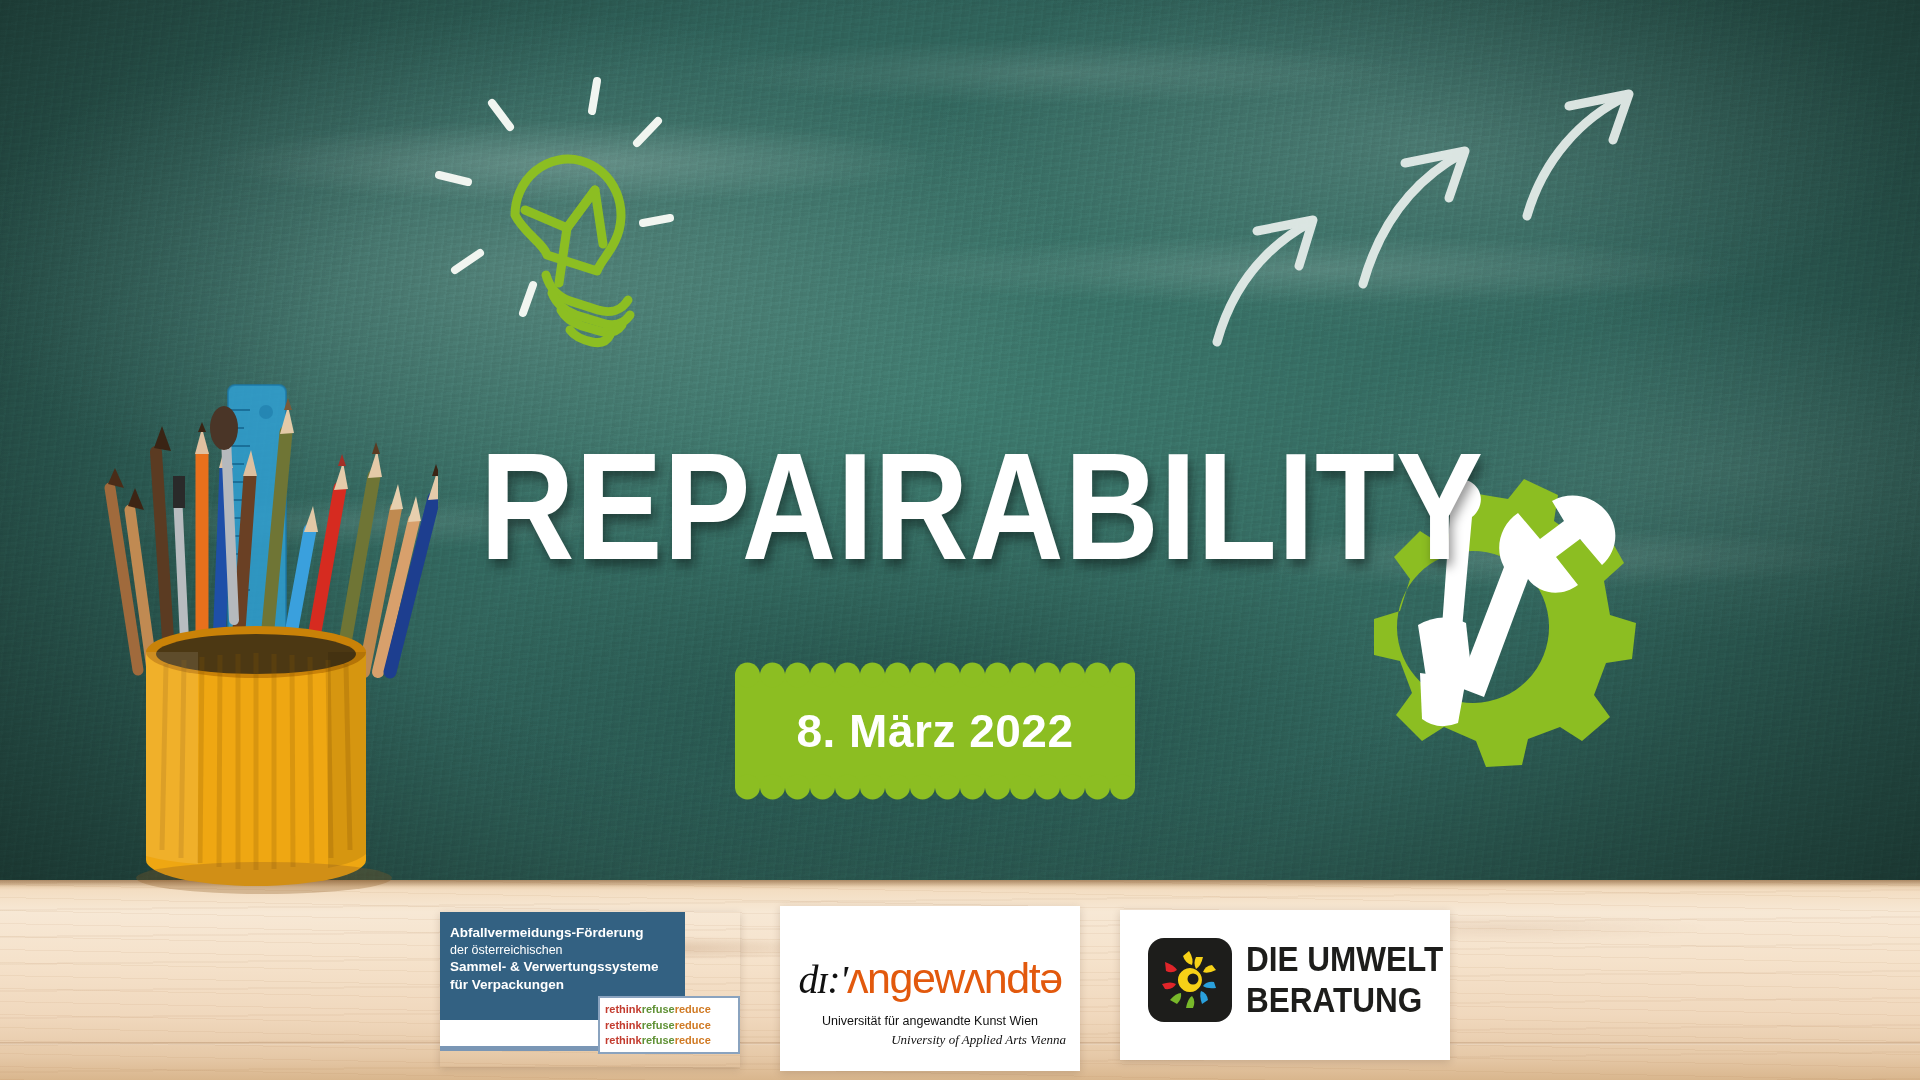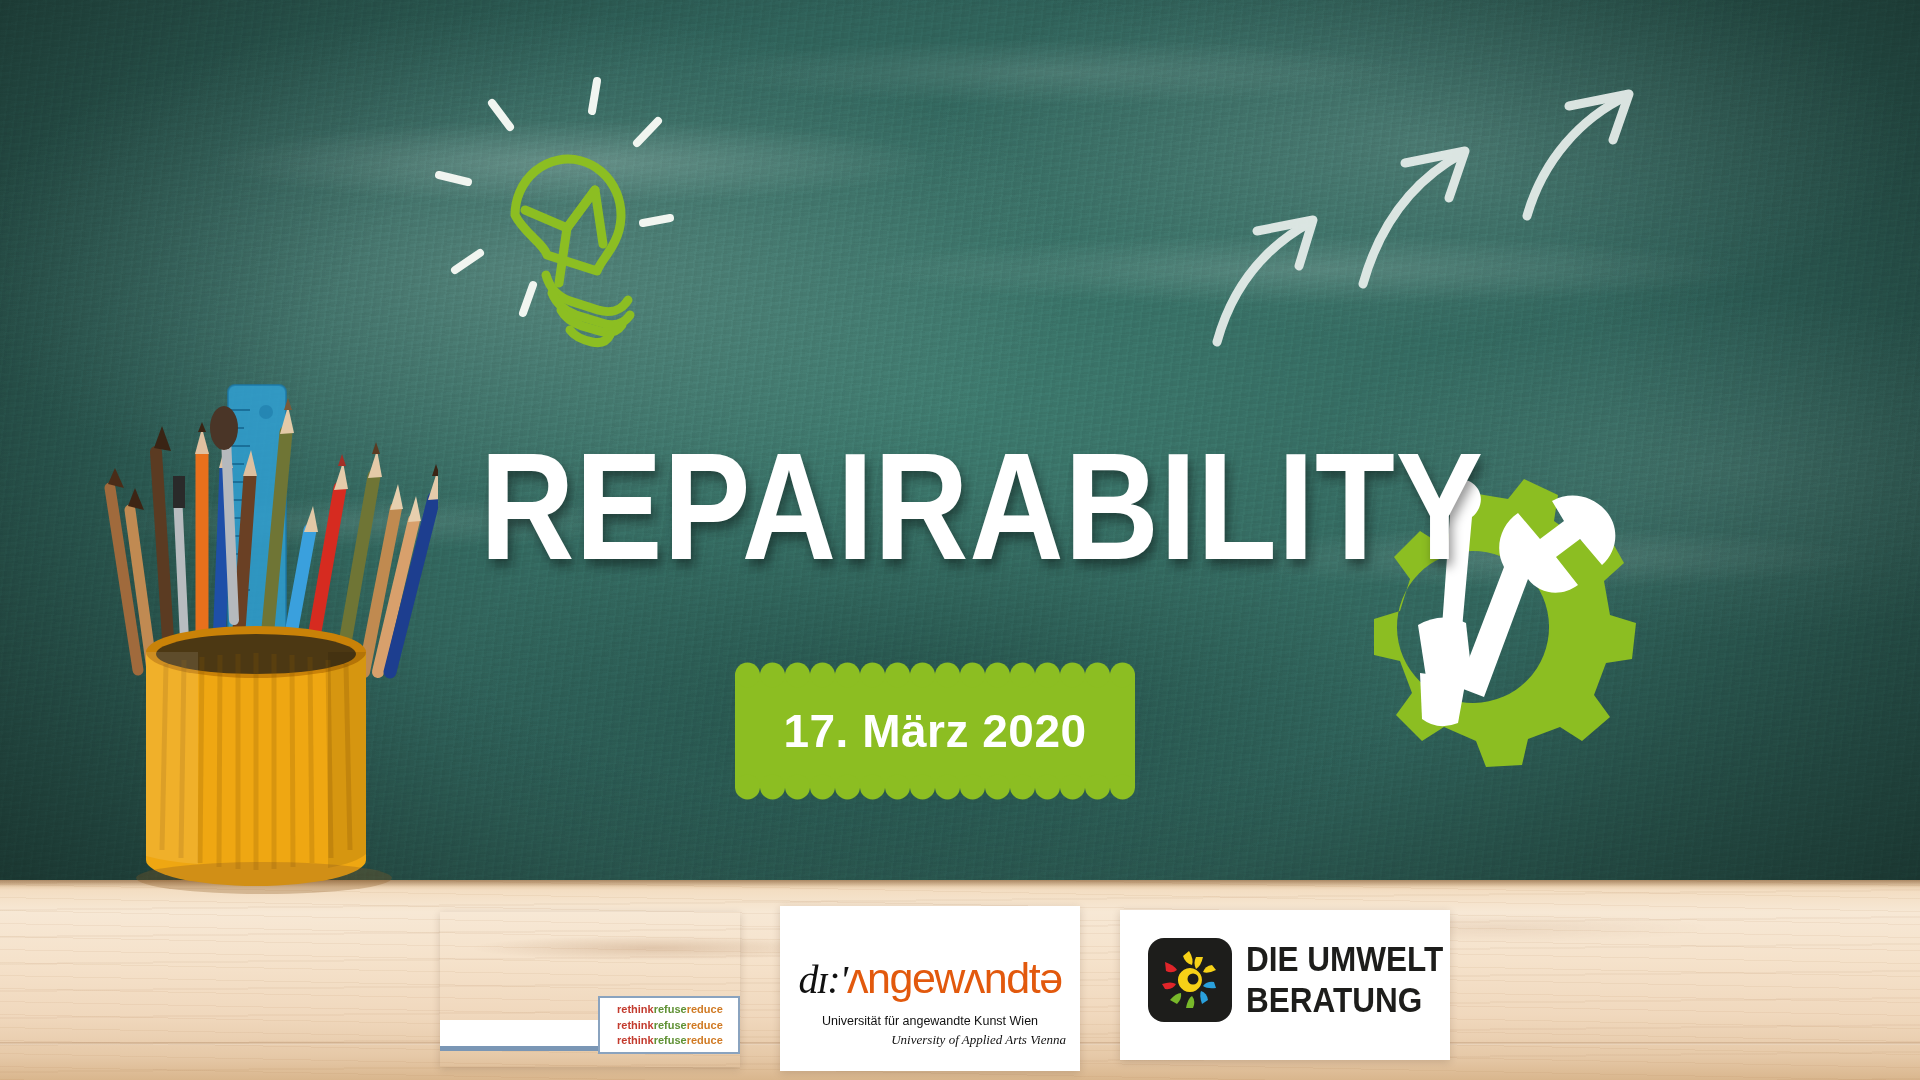--- a/index.html
+++ b/index.html
@@ -113,21 +113,21 @@
   .l1-c{font-size:13.5px;font-weight:700;}
   .l1-d{font-size:13.5px;font-weight:700;}
   .logo1 .whitebar{
     position:absolute;left:0;top:108px;width:245px;height:28px;background:#ffffff;
   }
   .logo1 .underline{
     position:absolute;left:0;top:134px;width:245px;height:5px;background:#7a96b5;
   }
   .logo1 .rrr{
     position:absolute;left:158px;top:84px;width:142px;height:58px;
-    background:#ffffff;border:2px solid #8aa3bf;padding:4px 3px 3px 17px;box-sizing:border-box;
+    background:#ffffff;border:2px solid #8aa3bf;padding:4px 3px 3px 5px;box-sizing:border-box;
     font-size:11px;font-weight:700;line-height:1.42;letter-spacing:0;
     font-family:"Liberation Sans","DejaVu Sans",sans-serif;white-space:nowrap;
   }
   .rt{color:#c33b2e;} .rf{color:#5f9134;} .rd{color:#d07a24;}
 
   
   .logo2{left:780px;top:6px;width:300px;height:165px;}
   .logo2 .ag-line{
     position:absolute;left:0;right:0;top:48px;text-align:center;white-space:nowrap;
   }
@@ -384,28 +384,36 @@
         <circle cx="212.5" cy="125" r="12.5"></circle>
           <circle cx="237.5" cy="125" r="12.5"></circle>
         <circle cx="262.5" cy="125" r="12.5"></circle>
           <circle cx="287.5" cy="125" r="12.5"></circle>
         <circle cx="312.5" cy="125" r="12.5"></circle>
           <circle cx="337.5" cy="125" r="12.5"></circle>
         <circle cx="362.5" cy="125" r="12.5"></circle>
           <circle cx="387.5" cy="125" r="12.5"></circle>
       </g>
     </svg>
-    <div class="badge-label">17. März 2020</div>
+    <div class="badge-label">8. März 2022</div>
   </div>
 
   <div class="logos">
 
     <div class="logo-box logo1">
       <div class="whitebar"></div>
       <div class="underline"></div>
+      <div class="blue">
+        <div class="l1txt">
+          <div class="l1-a">Abfallvermeidungs-Förderung</div>
+          <div class="l1-b">der österreichischen</div>
+          <div class="l1-c">Sammel- &amp; Verwertungssysteme</div>
+          <div class="l1-d">für Verpackungen</div>
+        </div>
+      </div>
       <div class="rrr">
         <div>
           <span class="rt">rethink</span><span class="rf">refuse</span><span class="rd">reduce</span>
         </div>
         <div>
           <span class="rt">rethink</span><span class="rf">refuse</span><span class="rd">reduce</span>
         </div>
         <div>
           <span class="rt">rethink</span><span class="rf">refuse</span><span class="rd">reduce</span>
         </div>

